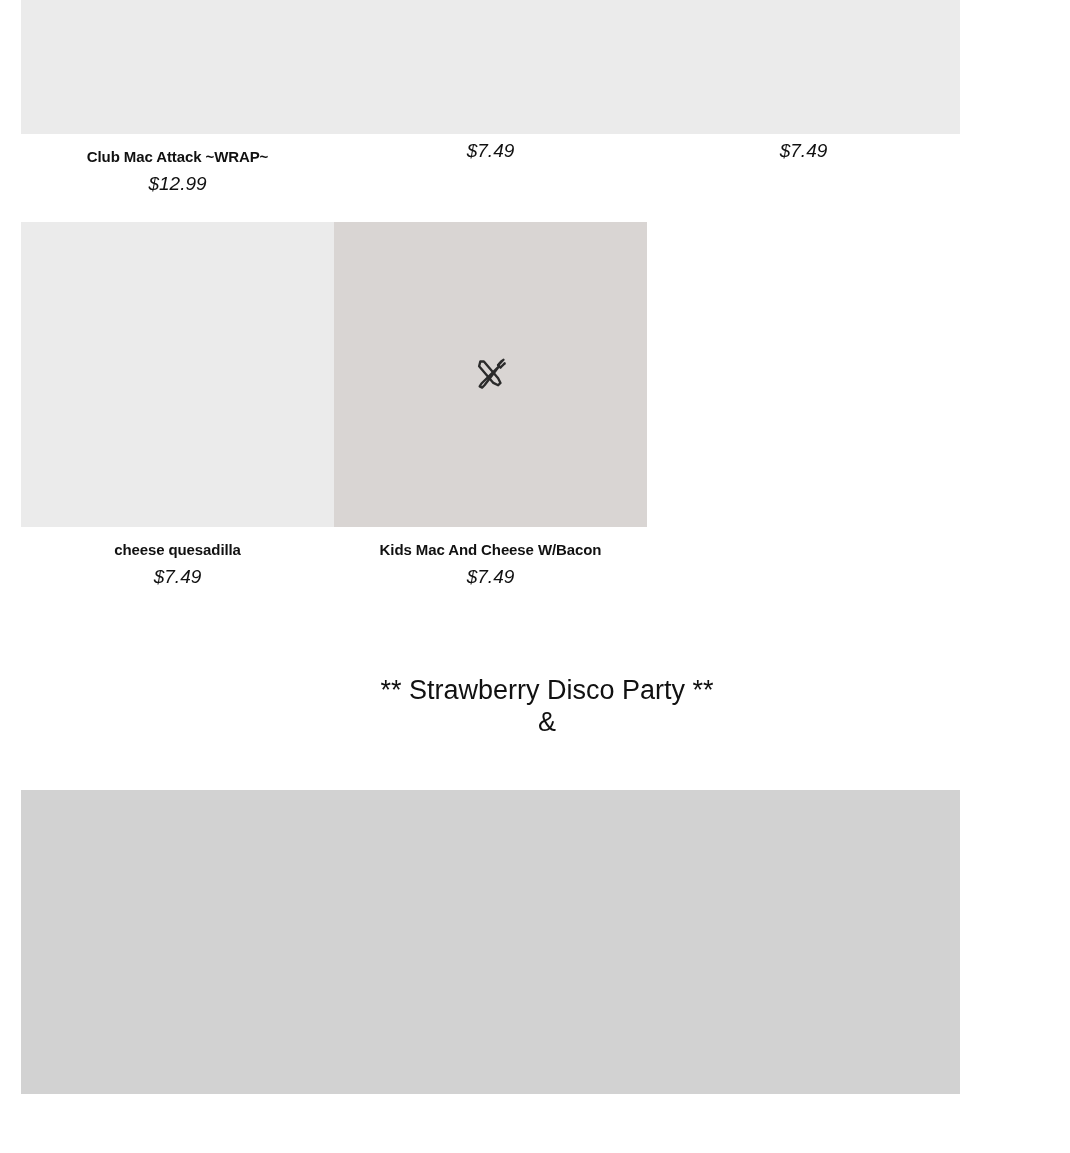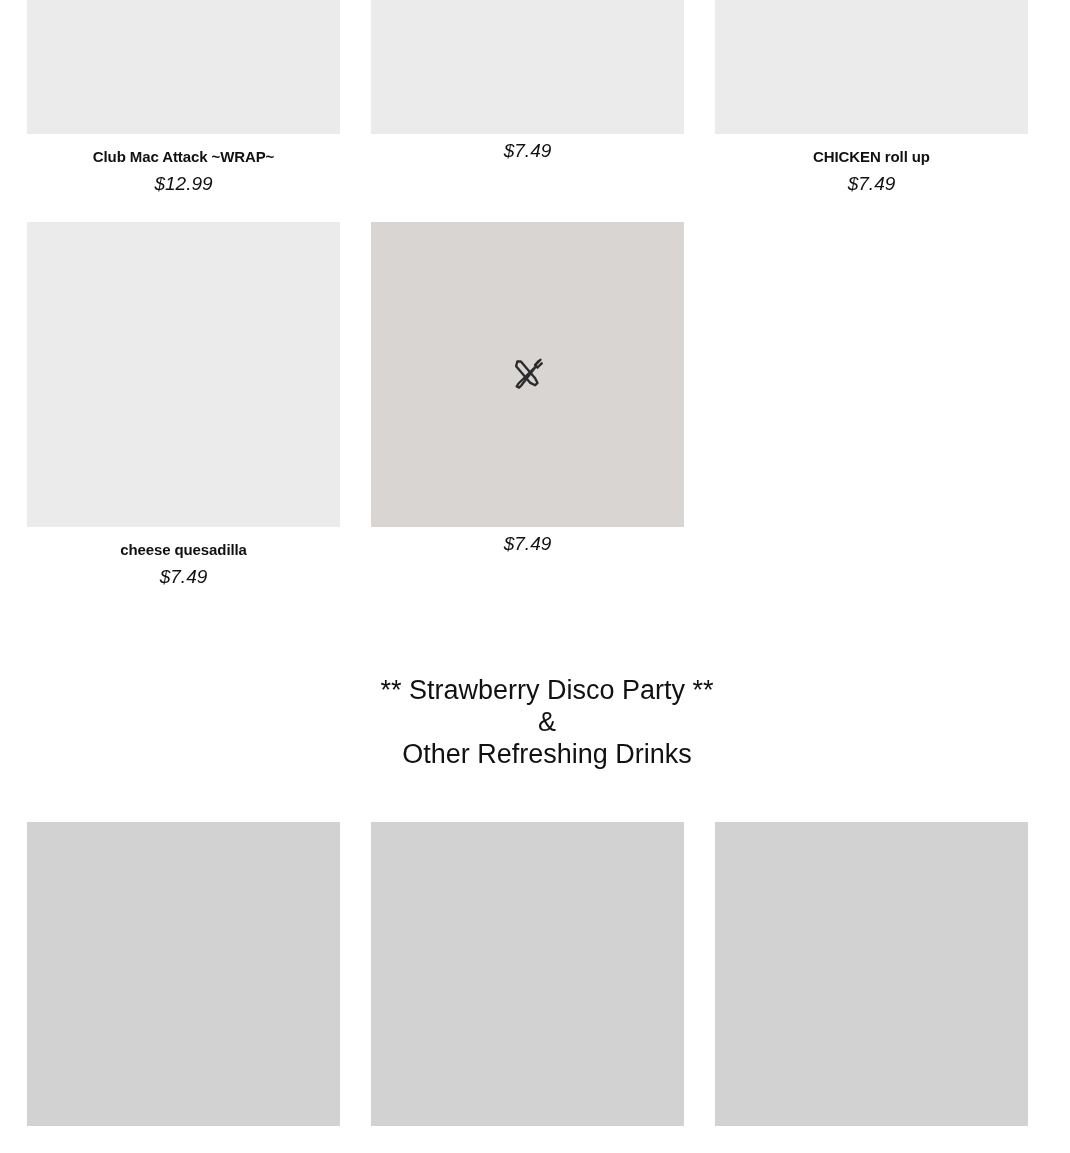--- a/index.html
+++ b/index.html
@@ -21,22 +21,21 @@
     position: relative;
     width: 1070px;
     height: 1153px;
     box-sizing: border-box;
   }
 
   
   .menu-grid {
     display: grid;
     grid-template-columns: repeat(3, 313px);
-    column-gap: 31px;
-    padding: 0 27px;
+    padding: 0 21px;
     box-sizing: border-box;
     width: 888px;
   }
 
   .menu-card {
     display: block;
     text-align: center;
     text-decoration: none;
     color: inherit;
   }
@@ -111,21 +110,20 @@
       <span class="card-price">$12.99</span>
     </a>
 
     <a class="menu-card">
       <span class="card-thumb" style="height:134px;background:#ebebeb;"></span>
       <span class="card-price">$7.49</span>
     </a>
 
     <a class="menu-card">
       <span class="card-thumb" style="height:134px;background:#ebebeb;"></span>
-      <span class="card-title">CHICKEN roll up</span>
       <span class="card-price">$7.49</span>
     </a>
 
   </div>
 
   <div class="row-gap"></div>
 
   <div class="menu-grid">
 
     <a class="menu-card">
@@ -142,33 +140,33 @@
             <path d="M14 11 L20 11 L44 39 L48 47 L44 51 L36 47 L12 19 Z"></path>
 
             <path d="M50 10 L44 17"></path>
             <path d="M55 14 L48 21"></path>
             <path d="M44 17 L48 21"></path>
             <path d="M53 8 L46 15"></path>
             <path d="M45.5 19 L16 48 L13 53 L17 55 L21 51 Z"></path>
           </svg>
         </span>
       </span>
+      <span class="card-title">Kids Mac And Cheese W/Bacon</span>
       <span class="card-price">$7.49</span>
     </a>
 
     <span></span>
 
   </div>
 
   <div class="spacer-before-heading"></div>
 
   <h2 class="section-heading">
     <span class="hl">** Strawberry Disco Party **</span>
     <span class="hl">&amp;</span>
-    <span class="hl">Other Refreshing Drinks</span>
   </h2>
 
   <div class="spacer-after-heading"></div>
 
   <div class="menu-grid">
 
     <a class="menu-card">
       <span class="card-thumb tone-mid" style="height:304px;background:#d2d2d2;"></span>
     </a>
 

